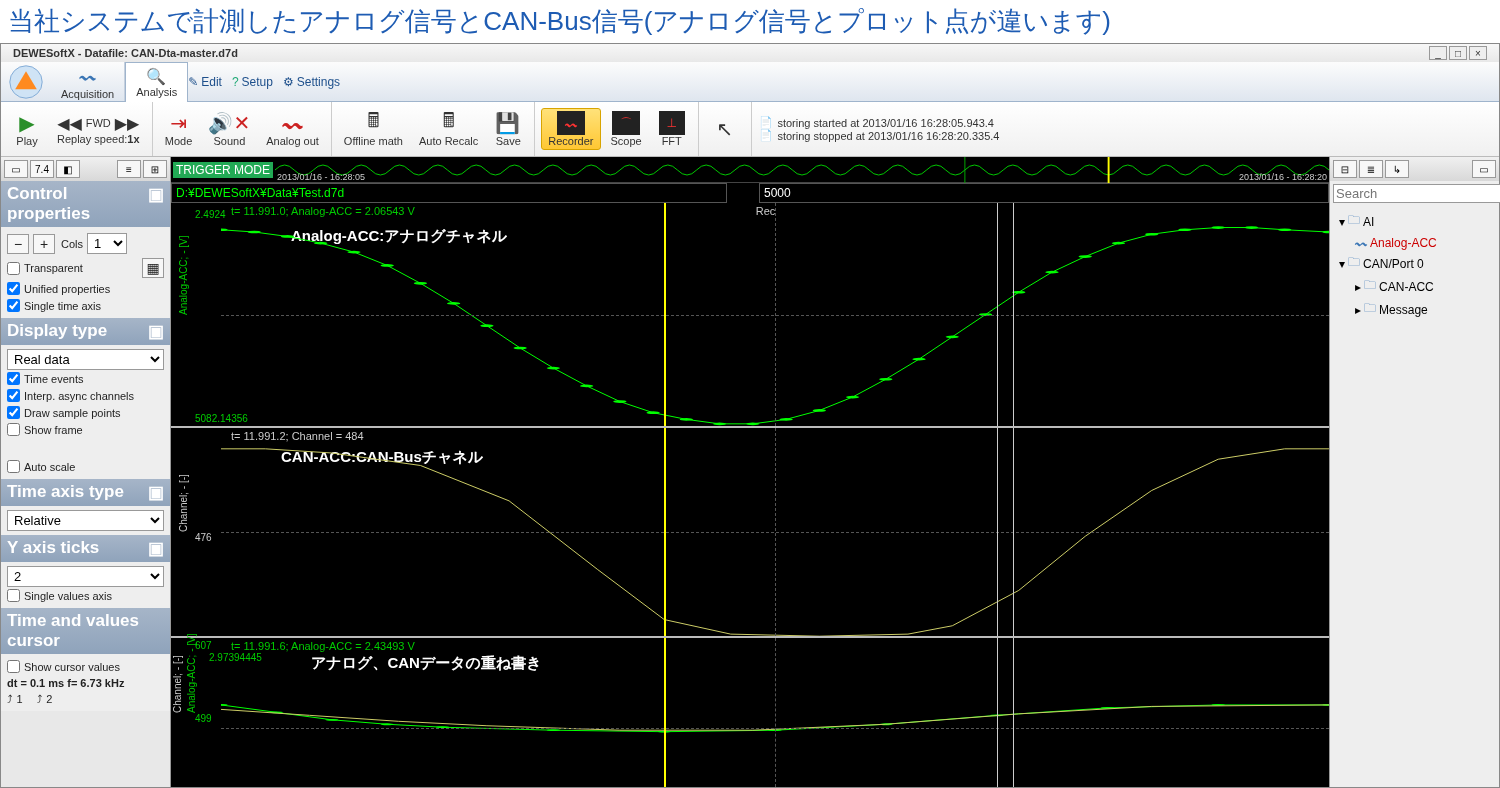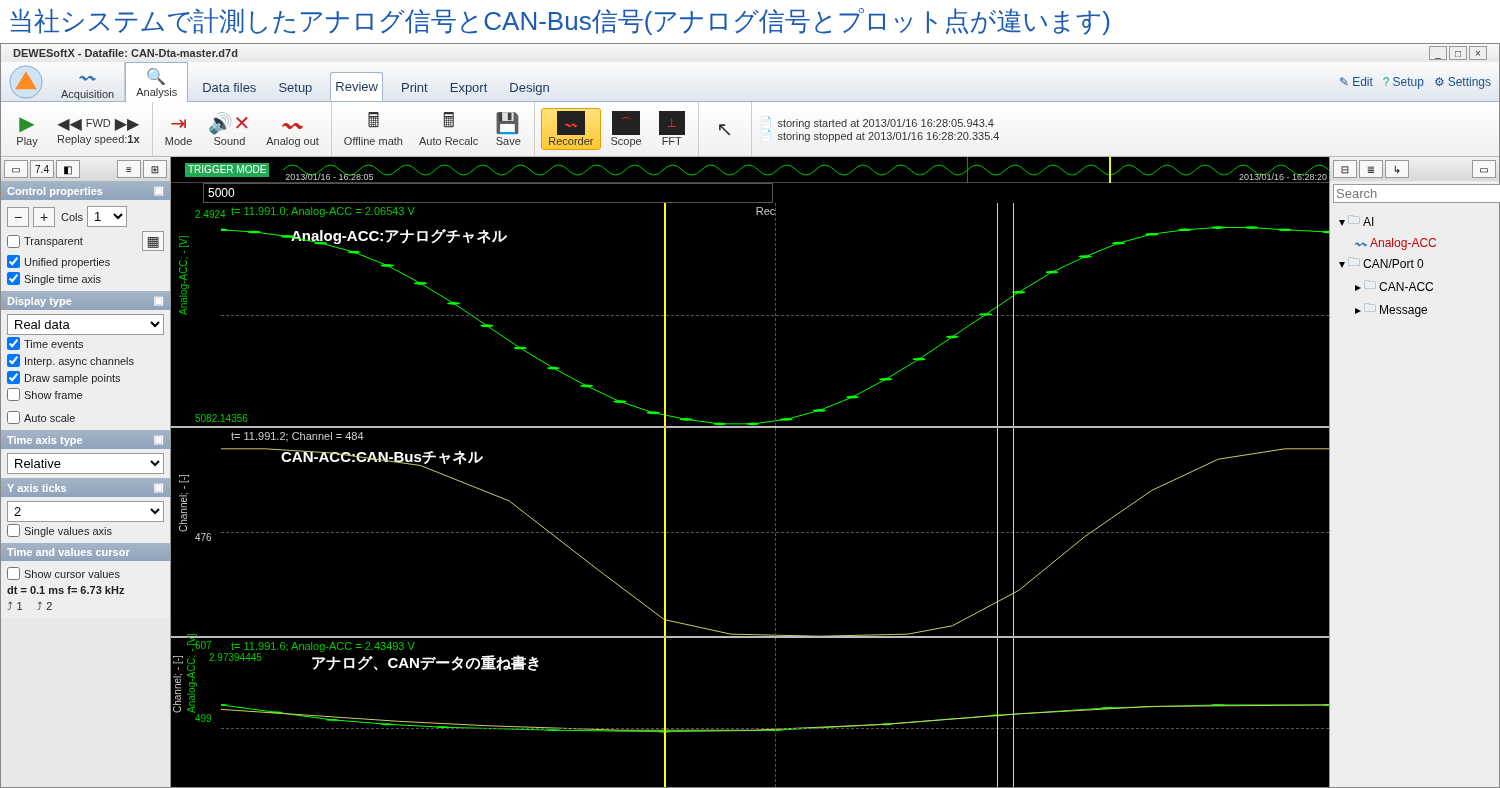--- a/index.html
+++ b/index.html
@@ -24,30 +24,30 @@
 .tgroup { display: flex; align-items: center; padding: 2px 6px; border-right: 1px solid #ccc; gap: 4px; }
 .tbtn { display: flex; flex-direction: column; align-items: center; justify-content: center; padding: 2px 6px; font-size: 11px; color: #333; cursor: pointer; border-radius: 3px; min-width: 40px; }
 .tbtn .ticon { font-size: 20px; height: 24px; display: flex; align-items: center; }
 .tbtn.highlight { background: linear-gradient(#ffe27a,#ffc733); border: 1px solid #d8a400; }
 .status-text { font-size: 11px; color: #333; padding: 2px 8px; display: flex; flex-direction: column; justify-content: center; }
 .status-text .sline { display: flex; align-items: center; gap: 4px; }
 .body-row { display: flex; flex: 1; min-height: 0; }
 .left-panel { width: 170px; background: #e8e8e8; display: flex; flex-direction: column; border-right: 1px solid #999; overflow: hidden; }
 .mini-toolbar { display: flex; gap: 2px; padding: 3px; background: linear-gradient(#f0f0f0,#d8d8d8); }
 .mini-btn { width: 24px; height: 18px; border: 1px solid #999; background: #f7f7f7; display: flex; align-items: center; justify-content: center; font-size: 10px; cursor: pointer; }
-.panel-head { background: linear-gradient(#a6b5c8,#8fa3bb); color: #fff; font-size: 11px; font-weight: bold; padding: 3px 6px; display: flex; justify-content: space-between; align-items: center; }
+.panel-head { background: linear-gradient(#a6b5c8,#8fa3bb); color: #fff; font-size: 17px; font-weight: bold; padding: 3px 6px; display: flex; justify-content: space-between; }
 .panel-body { background: #eee; padding: 4px 6px; font-size: 11px; color: #222; }
 .row { display: flex; align-items: center; gap: 4px; padding: 2px 0; }
 .sq-btn { width: 22px; height: 20px; border: 1px solid #999; background: #f7f7f7; display: flex; align-items: center; justify-content: center; font-size: 14px; cursor: pointer; }
 select, input[type=text] { font-size: 13px; border: 1px solid #999; background: #fff; padding: 1px 2px; }
 label { display: flex; align-items: center; gap: 4px; cursor: pointer; }
 .bold { font-weight: bold; }
 .center-panel { flex: 1; display: flex; flex-direction: column; background: #000; min-width: 0; }
 .trigger-strip { height: 26px; background: #000; display: flex; align-items: center; position: relative; border-bottom: 1px solid #444; }
-.trig-badge { background: #2a5; color: #fff; font-size: 10px; padding: 2px 3px; margin: 14px; text-align: center; line-height: 1; }
+.trig-badge { background: #2a5; color: #fff; font-size: 12px; padding: 2px 3px; margin: 2px; text-align: center; line-height: 1; }
 .wave-mini { flex: 1; height: 26px; position: relative; }
 .wave-time { position: absolute; bottom: 1px; color: #ccc; font-size: 9px; }
 .path-row { display: flex; background: #000; height: 20px; }
 .path-input { flex: 1; background: #000; color: #0f0; border: 1px solid #555; font-size: 12px; padding: 1px 4px; }
 .num-input { width: 570px; background: #000; color: #fff; border: 1px solid #555; font-size: 12px; padding: 1px 4px; margin-left: 32px; }
 .chart-stack { flex: 1; display: flex; flex-direction: column; }
 .chart { position: relative; background: #000; border-top: 2px solid #bbb; }
 .chart:first-child { border-top: none; }
 .chart1 { flex: 1.5; } .chart2 { flex: 1.4; } .chart3 { flex: 1; }
 .ylab { position: absolute; left: 2px; top: 50%; transform: translateY(-50%) rotate(-90deg); transform-origin: left center; color: #0c0; font-size: 10px; white-space: nowrap; }
@@ -90,28 +90,20 @@
         </svg>
     </div>
     <div class="mode-tab">
       <span class="micon">〰</span>
       <span>Acquisition</span>
     </div>
     <div class="mode-tab active">
       <span class="micon">🔍</span>
       <span>Analysis</span>
     </div>
-    <div class="menu-tabs">
-      <span class="menu-tab">Data files</span>
-      <span class="menu-tab">Setup</span>
-      <span class="menu-tab active">Review</span>
-      <span class="menu-tab">Print</span>
-      <span class="menu-tab">Export</span>
-      <span class="menu-tab">Design</span>
-    </div>
     <div class="top-links">
       <span class="top-link">
           <span>✎</span>
           <span>Edit</span>
         </span>
       <span class="top-link">
           <span style="color:#2a7">?</span>
           <span>Setup</span>
         </span>
       <span class="top-link">
@@ -261,21 +253,21 @@
               <input type="checkbox" checked="" style="">
               <span>Draw sample points</span>
             </label>
           </div>
         <div class="row">
             <label>
               <input type="checkbox" style="">
               <span>Show frame</span>
             </label>
           </div>
-        <div class="row" style="margin-top:6px">
+        <div class="row" style="margin-top:20px">
             <label>
               <input type="checkbox" style="">
               <span>Auto scale</span>
             </label>
           </div>
       </div>
       <div class="panel-head">
           <span>Time axis type</span>
           <span>▣</span>
         </div>
@@ -315,20 +307,21 @@
           <svg viewBox="0 0 1100 26" preserveAspectRatio="none" style="width:100%;height:100%">
             <path d="M0 13 Q10 3 20 13 T40 13 T60 13 T80 13 T100 13 T120 13 T140 13 T160 13 T180 13 T200 13 T220 13 T240 13 T260 13 T280 13 T300 13 T320 13 T340 13 T360 13 T380 13 T400 13 T420 13 T440 13 T460 13 T480 13 T500 13 T520 13 T540 13 T560 13 T580 13 T600 13 T620 13 T640 13 T660 13 T680 13 T700 13 T720 13 T740 13 T760 13 T780 13 T800 13 T820 13 T840 13 T860 13 T880 13 T900 13 T920 13 T940 13 T960 13 T980 13 T1000 13 T1020 13 T1040 13 T1060 13 T1080 13 T1100 13" stroke="#0c0" fill="none" stroke-width="1"></path>
             <line x1="720" y1="0" x2="720" y2="26" stroke="#0a0"></line>
             <line x1="870" y1="0" x2="870" y2="26" stroke="#ff0" stroke-width="2"></line>
           </svg>
           <span class="wave-time" style="left:2px">2013/01/16 - 16:28:05</span>
           <span class="wave-time" style="right:2px">2013/01/16 - 16:28:20</span>
         </div>
       </div>
       <div class="path-row">
+        <input class="path-input" value="D:¥DEWESoftX¥Data¥Test.d7d" style="">
         <input class="num-input" value="5000" style="">
       </div>
 
       <div class="chart-stack">
 
         <div class="chart chart1">
           <span class="ylab" style="left:12px">Analog-ACC; - [V]</span>
           <span class="yscale" style="top:6px">2.4924</span>
           <span class="yscale" style="bottom:2px">5082.14356</span>
           <span class="chart-caption">t= 11.991.0; Analog-ACC = 2.06543 V</span>

